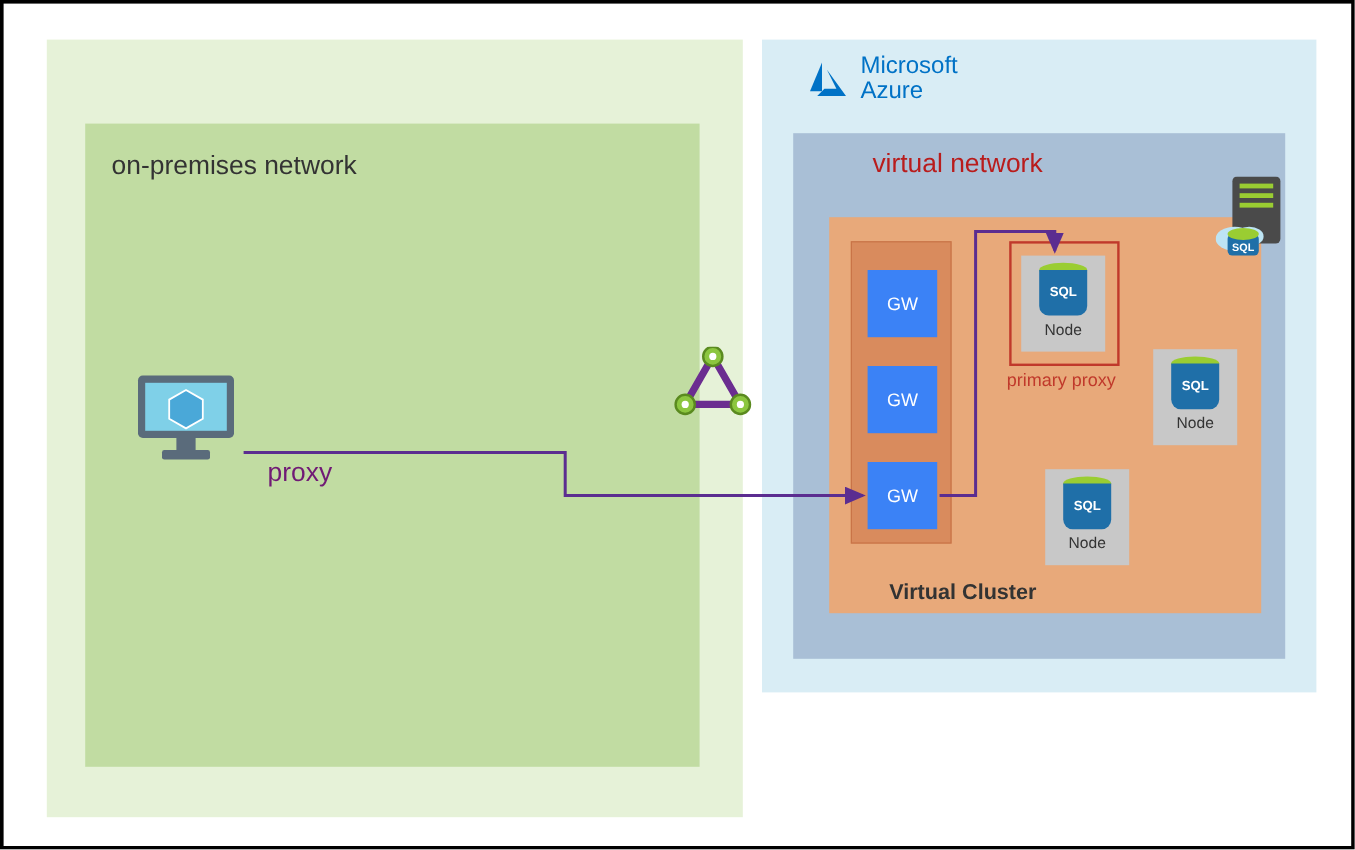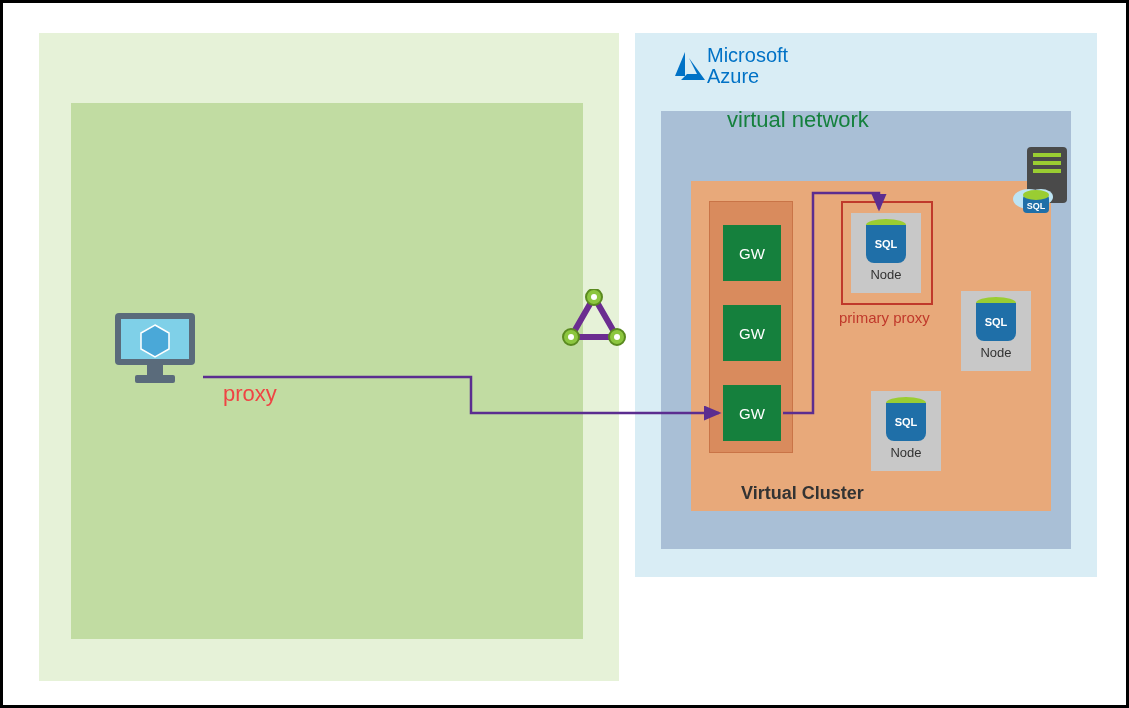--- a/index.html
+++ b/index.html
@@ -31,35 +31,35 @@
   
   .azure-outer {
     position: absolute;
     left: 632px; top: 30px;
     width: 462px; height: 544px;
     background: #d9edf5;
   }
   .azure-logo {
     position: absolute;
     left: 668px; top: 42px;
-    display: flex; align-items: center; 
+    display: flex; align-items: center; gap: 10px;
   }
   .azure-logo-text {
     color: #0072c6; font-size: 20px; line-height: 1.05;
   }
   .vnet {
     position: absolute;
     left: 658px; top: 108px;
     width: 410px; height: 438px;
     background: #a9bfd6;
   }
   .vnet-title {
     position: absolute;
-    left: 724px; top: 104px;
-    font-size: 22px; color: #15803d;
+    left: 724px; top: 120px;
+    font-size: 22px; color: #b91c1c;
   }
   .vcluster {
     position: absolute;
     left: 688px; top: 178px;
     width: 360px; height: 330px;
     background: #e8a97a;
   }
   .vcluster-title {
     position: absolute;
     left: 738px; top: 480px;
@@ -68,21 +68,21 @@
   .gw-col {
     position: absolute;
     left: 706px; top: 198px;
     width: 84px; height: 252px;
     background: #d98b5d;
     border: 1px solid #c97447;
   }
   .gw {
     position: absolute;
     width: 58px; height: 56px;
-    background: #15803d;
+    background: #3b82f6;
     color: #fff; font-size: 15px;
     display: flex; align-items: center; justify-content: center;
   }
   .gw1 { left: 720px; top: 222px; }
   .gw2 { left: 720px; top: 302px; }
   .gw3 { left: 720px; top: 382px; }
   .sql-node {
     position: absolute;
     width: 70px; height: 80px;
     background: #c8c8c8;
@@ -127,21 +127,21 @@
   }
   
   .monitor {
     position: absolute;
     left: 108px; top: 306px;
     width: 88px; height: 80px;
   }
   .proxy-label {
     position: absolute;
     left: 220px; top: 378px;
-    font-size: 22px; color: #ef4444;
+    font-size: 22px; color: #701a75;
   }
   
   .triangle {
     position: absolute;
     left: 558px; top: 286px;
   }
   
   svg.lines {
     position: absolute;
     left: 0; top: 0;
@@ -149,20 +149,21 @@
     pointer-events: none;
   }
 </style>
 </head>
 <body>
 
 <div class="frame">
 
   <div class="onprem-outer"></div>
   <div class="onprem-inner"></div>
+  <div class="onprem-title">on-premises network</div>
 
   <div class="azure-outer"></div>
 
   <div class="azure-logo">
     <svg width="36" height="32" viewBox="0 0 36 32">
       <polygon points="14,2 4,26 14,26" fill="#0072c6"></polygon>
       <polygon points="18,8 34,30 10,30 16,24 26,24" fill="#0072c6"></polygon>
     </svg>
     <div class="azure-logo-text">
       <div>Microsoft</div>

